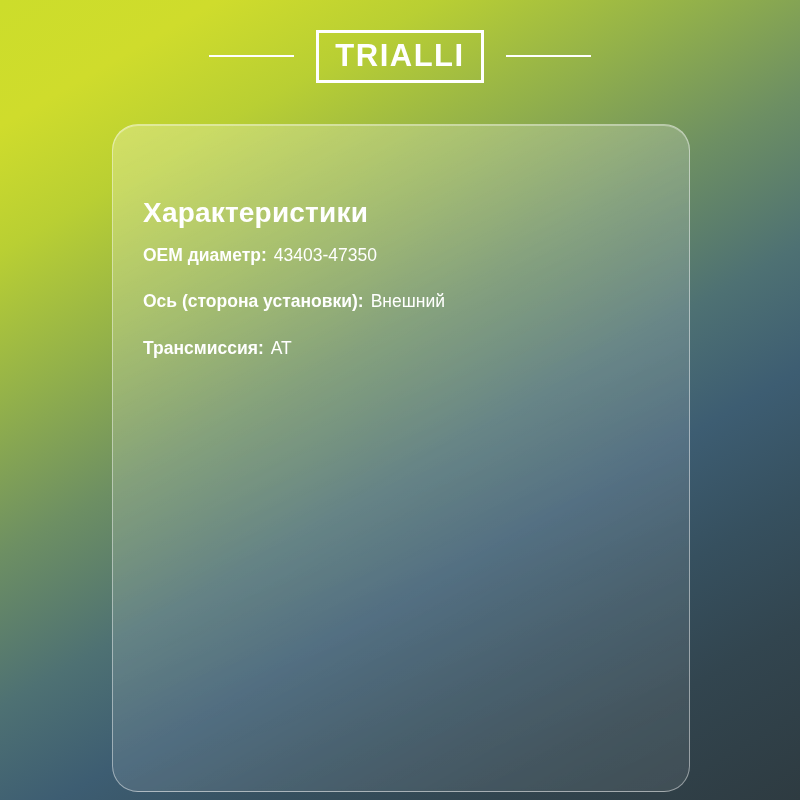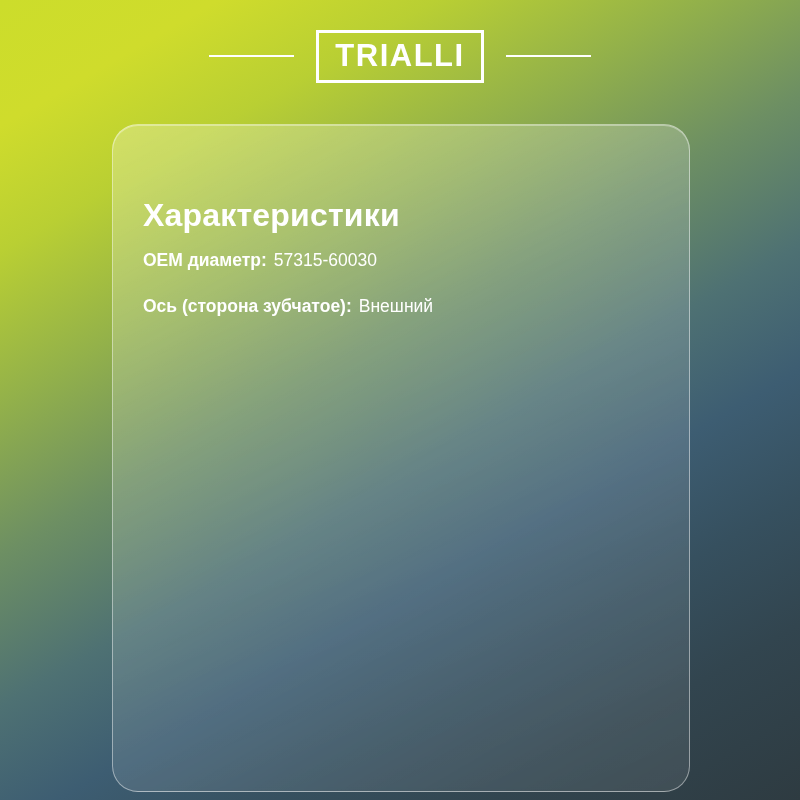--- a/index.html
+++ b/index.html
@@ -87,21 +87,21 @@
 
   .card-inner {
     position: absolute;
     left: 30px;
     top: 72px;
     right: 22px;
   }
 
   .spec-title {
     color: #ffffff;
-    font-size: 32px;
+    font-size: 28px;
     font-weight: bold;
     margin: 0 0 14px 0;
     letter-spacing: 0.2px;
   }
 
   .spec-list {
     margin: 0;
     padding: 0;
     list-style: none;
   }
@@ -134,22 +134,25 @@
     </div>
     <div class="logo-rule logo-rule-right"></div>
   </div>
 
   <div class="card">
     <div class="card-inner">
       <h1 class="spec-title">Характеристики</h1>
 
       <ul class="spec-list">
         <li class="spec-row">
-          <span class="spec-label">OEM диаметр:</span><span class="spec-value">57315-60030</span>
+          <span class="spec-label">OEM диаметр:</span><span class="spec-value">43403-47350</span>
         </li>
         <li class="spec-row">
-          <span class="spec-label">Ось (сторона зубчатое):</span><span class="spec-value">Внешний</span>
+          <span class="spec-label">Ось (сторона установки):</span><span class="spec-value">Внешний</span>
+        </li>
+        <li class="spec-row">
+          <span class="spec-label">Трансмиссия:</span><span class="spec-value">AT</span>
         </li>
       </ul>
     </div>
   </div>
 
 </div>
 
 </body></html>

